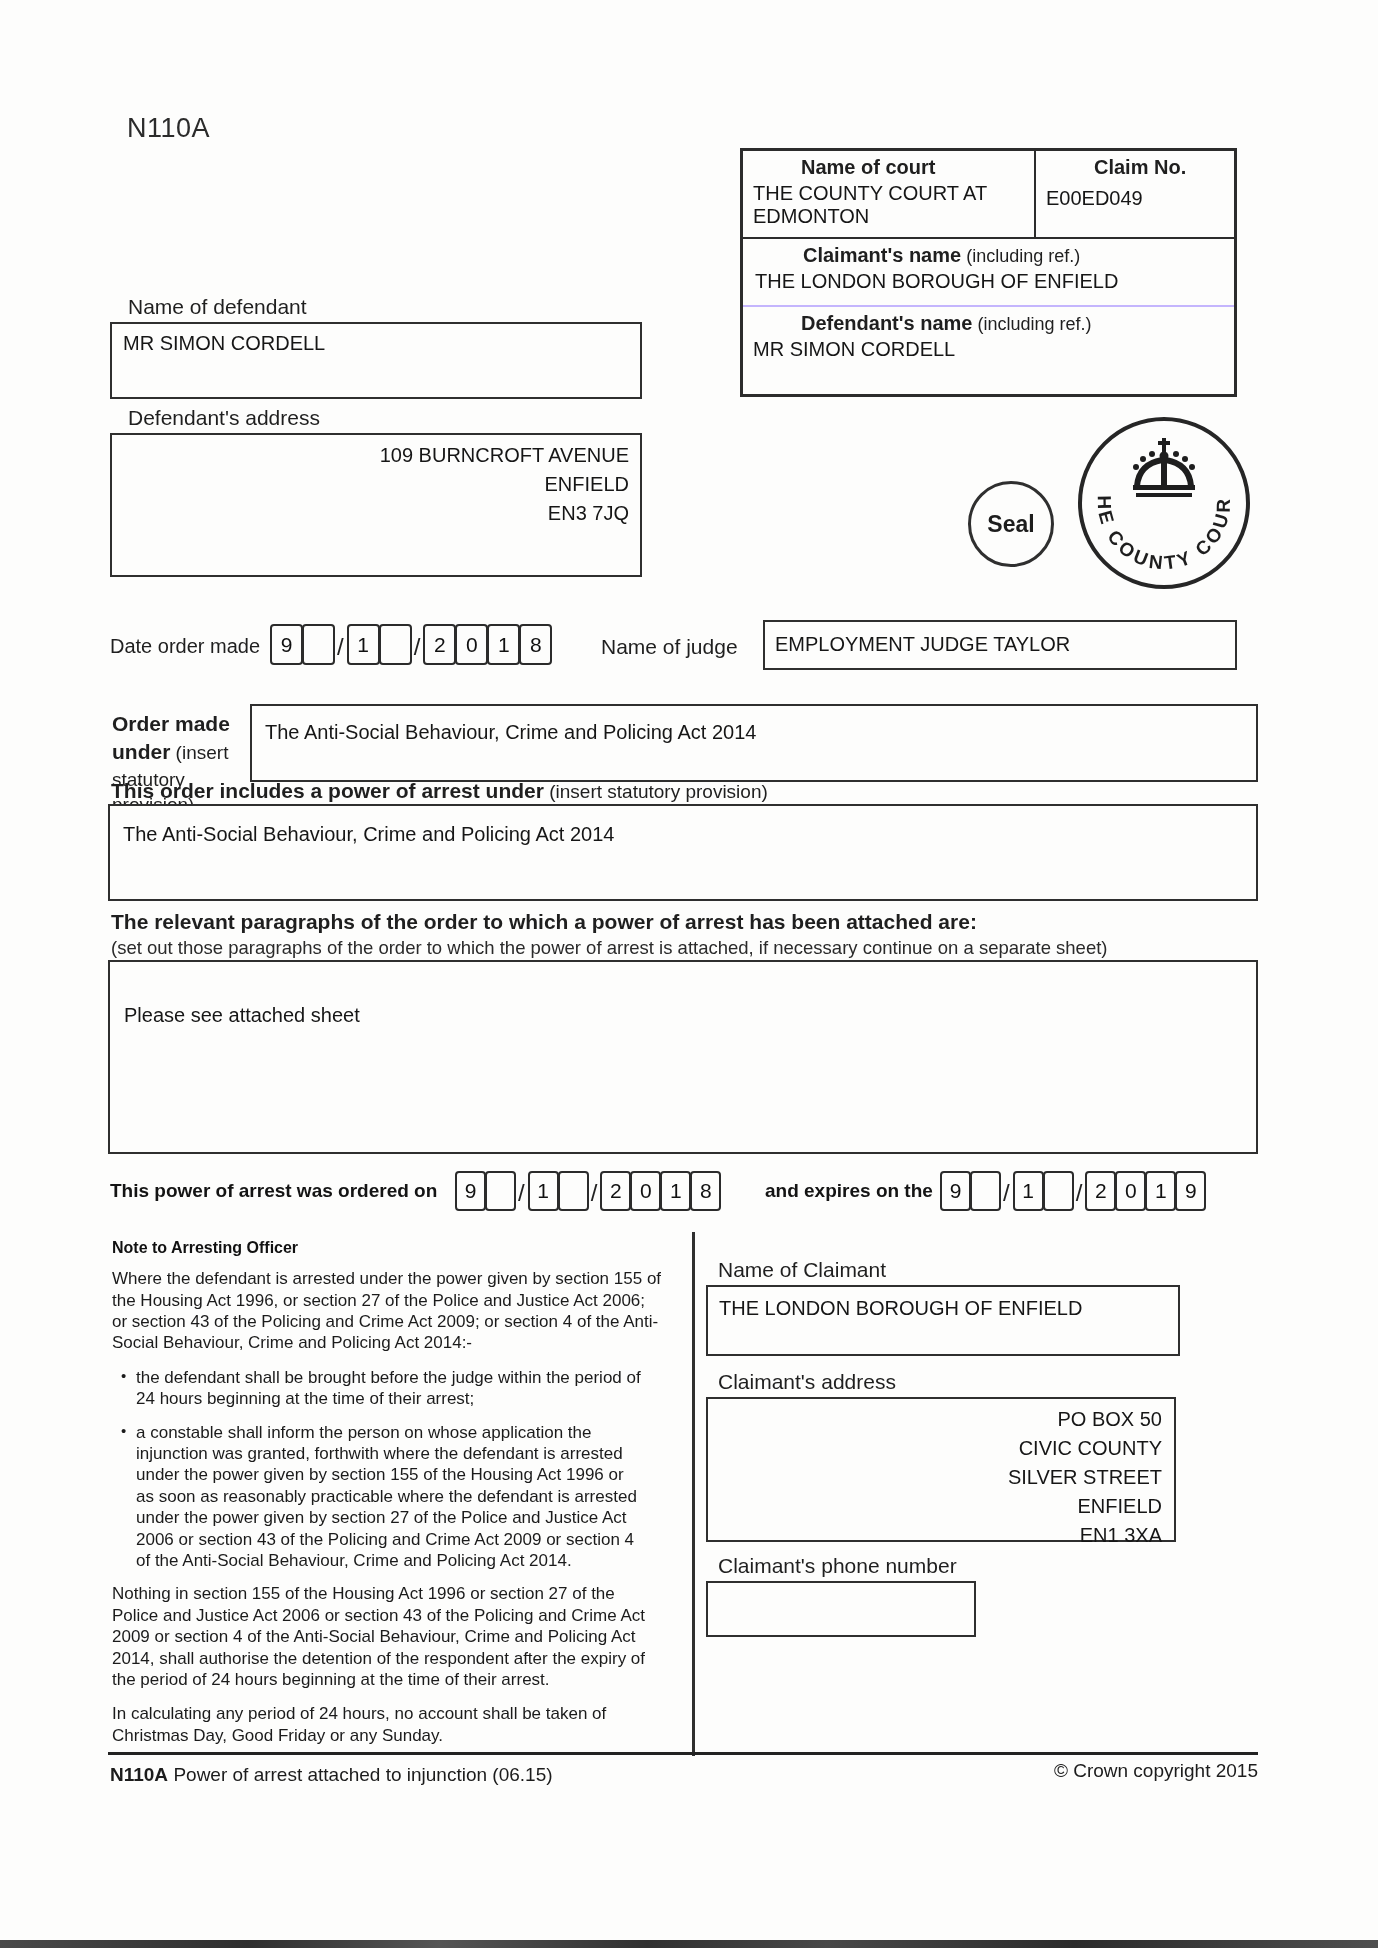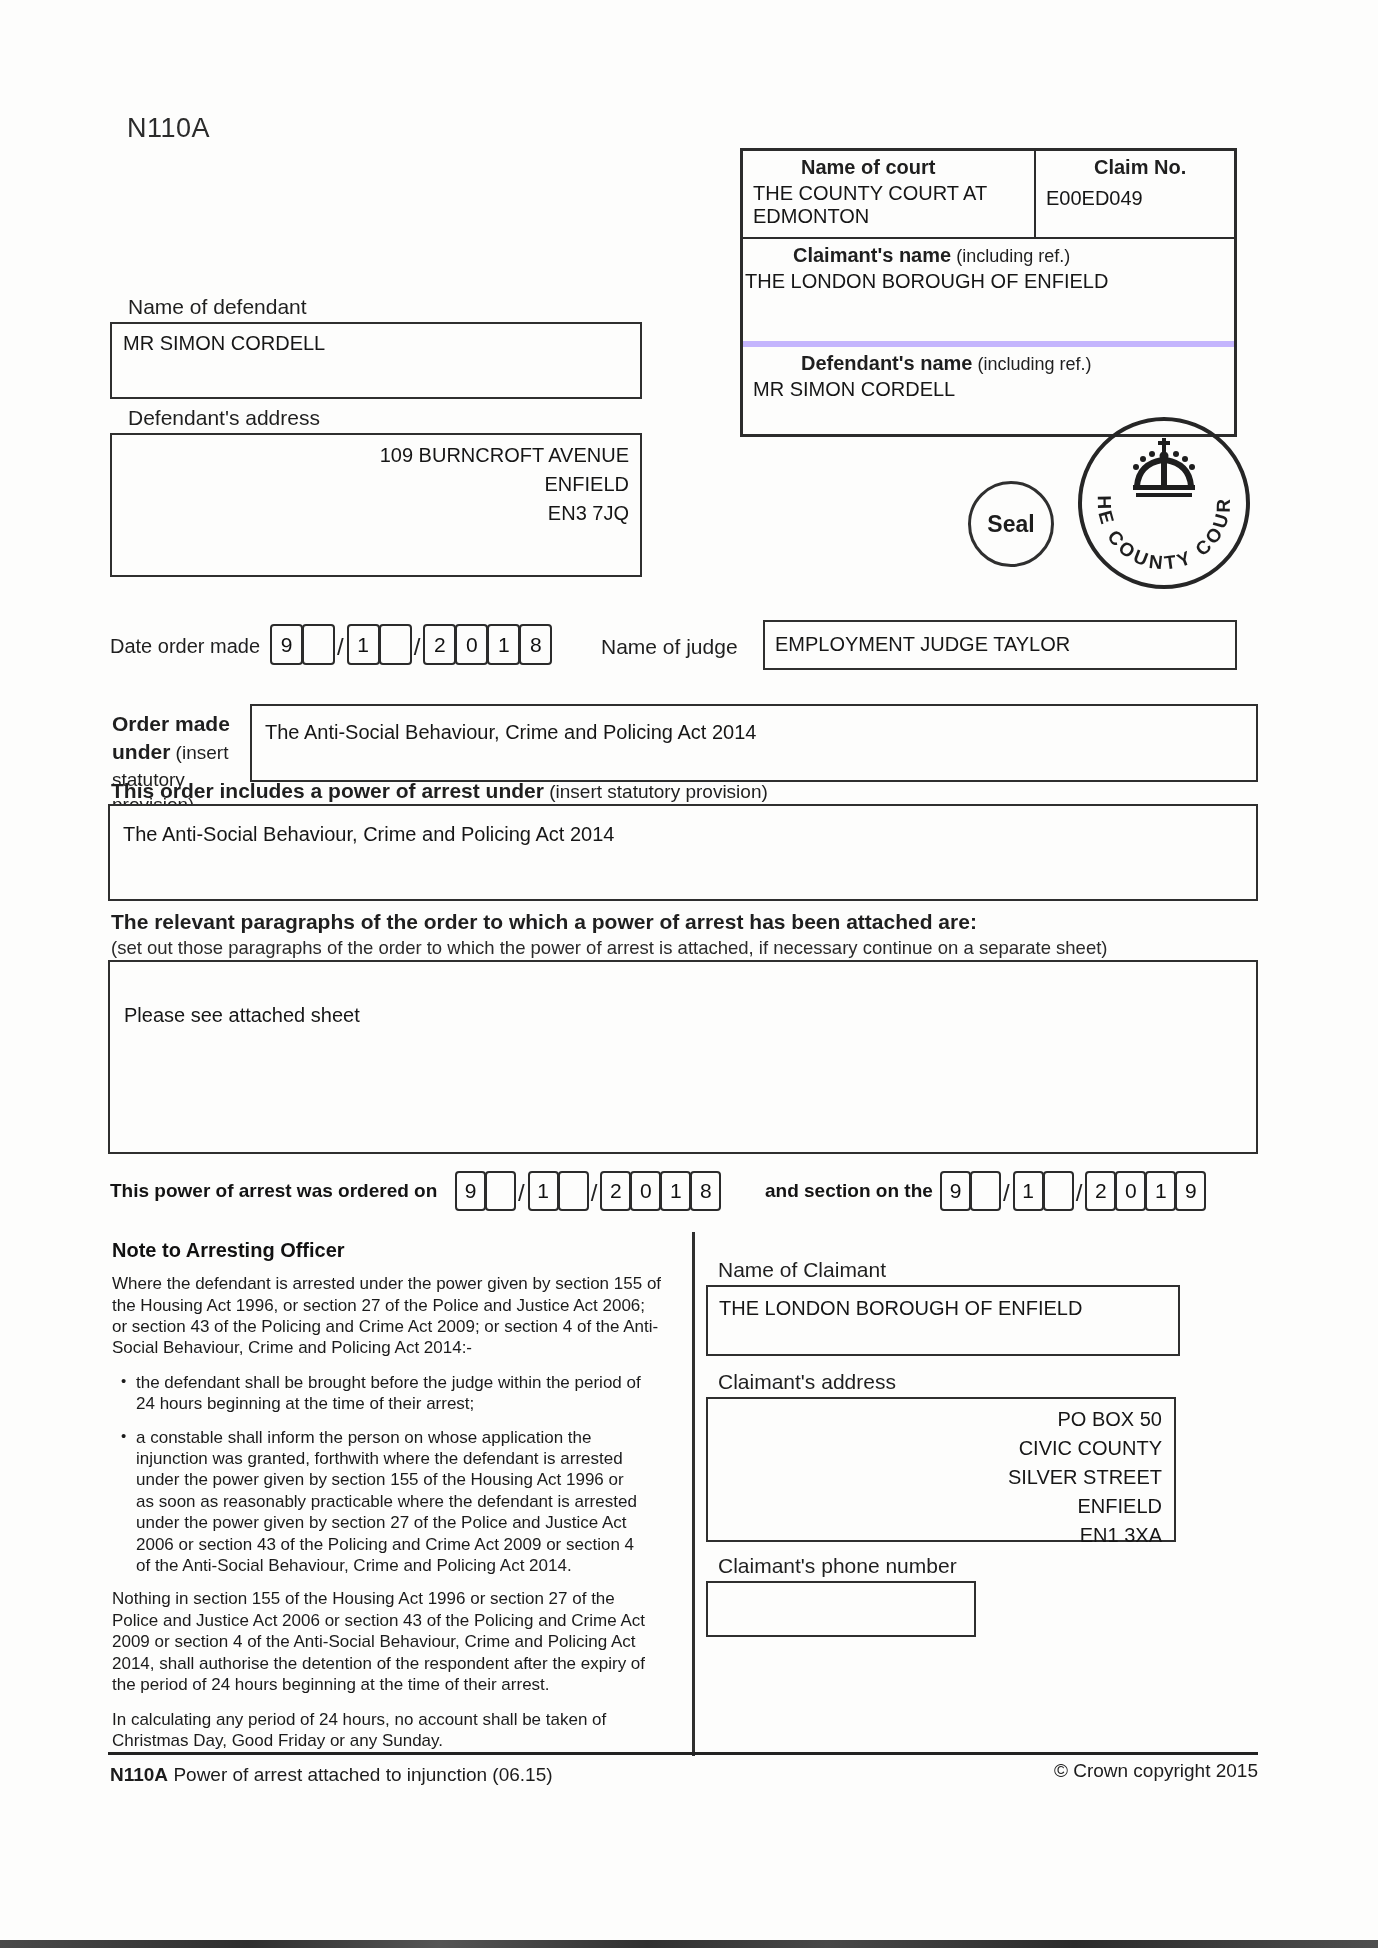--- a/index.html
+++ b/index.html
@@ -22,21 +22,21 @@
   .val{font-size:20px;color:#161616;}
   
   .form-code{font-size:27px;color:#2b2b2b;letter-spacing:0.5px;}
   .form-title{font-size:37px;font-weight:bold;letter-spacing:-0.3px;color:#161616;}
   
   .htable{border:3px solid #2c2c2c;background:#fdfdfc;box-sizing:border-box;}
   .htable .row1{display:flex;border-bottom:2px solid #2c2c2c;height:88px;box-sizing:border-box;}
   .htable .cell{padding:5px 10px;box-sizing:border-box;}
   .htable .court-cell{width:293px;border-right:2px solid #2c2c2c;}
   .htable .claim-cell{flex:1;}
-  .htable .row2{height:108px;border-bottom:6px solid #c4b5fd;padding:5px 2px;box-sizing:border-box;}
+  .htable .row2{height:68px;border-bottom:2px solid #c4b5fd;padding:5px 12px;box-sizing:border-box;}
   .htable .row3{height:87px;padding:5px 10px;box-sizing:border-box;}
   .blbl{font-weight:bold;font-size:20px;margin-left:48px;}
   .suffix{font-weight:normal;font-size:18px;}
   .htable .val{margin-top:3px;}
   
   .seal-circle{
     width:80px;height:80px;border:3px solid #2f2f2f;border-radius:50%;
     display:flex;align-items:center;justify-content:center;
     font-size:23px;font-weight:bold;color:#1d1d1d;background:#fdfdfc;
   }
@@ -45,21 +45,21 @@
   .digit-cell{
     display:inline-flex;align-items:center;justify-content:center;
     width:33px;height:41px;border:2.5px solid #2b2b2b;border-radius:4px;
     margin-right:-1px;background:#fdfdfc;font-size:21px;color:#111;box-sizing:border-box;
   }
   .digit-cell-sm{width:31px;height:40px;}
   .slash{font-size:24px;color:#222;padding:0 3px;transform:translateY(2px);}
   .boldlbl{font-weight:bold;font-size:19px;color:#141414;}
   
   .note-col{width:552px;font-size:17px;line-height:1.26;color:#1b1b1b;}
-  .note-col h3{margin:0 0 10px 0;font-size:20px;color:#111;}
+  .note-col h3{margin:0 0 10px 0;font-size:16px;color:#111;}
   .note-col p{margin:0 0 13px 0;}
   .note-bullet{position:relative;padding-left:24px;margin:0 0 12px 0;width:508px;}
   .note-bullet::before{content:"•";position:absolute;left:9px;top:0;font-size:15px;}
   .addr-line{line-height:29px;text-align:right;}
   
   .footer-rule{background:#222;height:3px;}
   .footer-text{font-size:19px;color:#1c1c1c;}
   .bottom-strip{
     position:absolute;left:0;bottom:0;width:1378px;height:8px;
     background:linear-gradient(90deg,#4a4a4a 0%,#2e2e2e 18%,#555 32%,#303030 47%,#484848 60%,#2b2b2b 78%,#4f4f4f 100%);
@@ -194,21 +194,21 @@
         <span class="digit-cell digit-cell-sm"></span>
       </span>
     <span class="slash">/</span>
     <span class="digit-row">
         <span class="digit-cell digit-cell-sm">2</span>
         <span class="digit-cell digit-cell-sm">0</span>
         <span class="digit-cell digit-cell-sm">1</span>
         <span class="digit-cell digit-cell-sm">8</span>
       </span>
   </div>
-  <div class="abs boldlbl" style="left:765px;top:1180px;">and section on the</div>
+  <div class="abs boldlbl" style="left:765px;top:1180px;">and expires on the</div>
   <div class="abs digit-row" style="left:940px;top:1171px;">
     <span class="digit-row">
         <span class="digit-cell digit-cell-sm">9</span>
         <span class="digit-cell digit-cell-sm"></span>
       </span>
     <span class="slash">/</span>
     <span class="digit-row">
         <span class="digit-cell digit-cell-sm">1</span>
         <span class="digit-cell digit-cell-sm"></span>
       </span>

